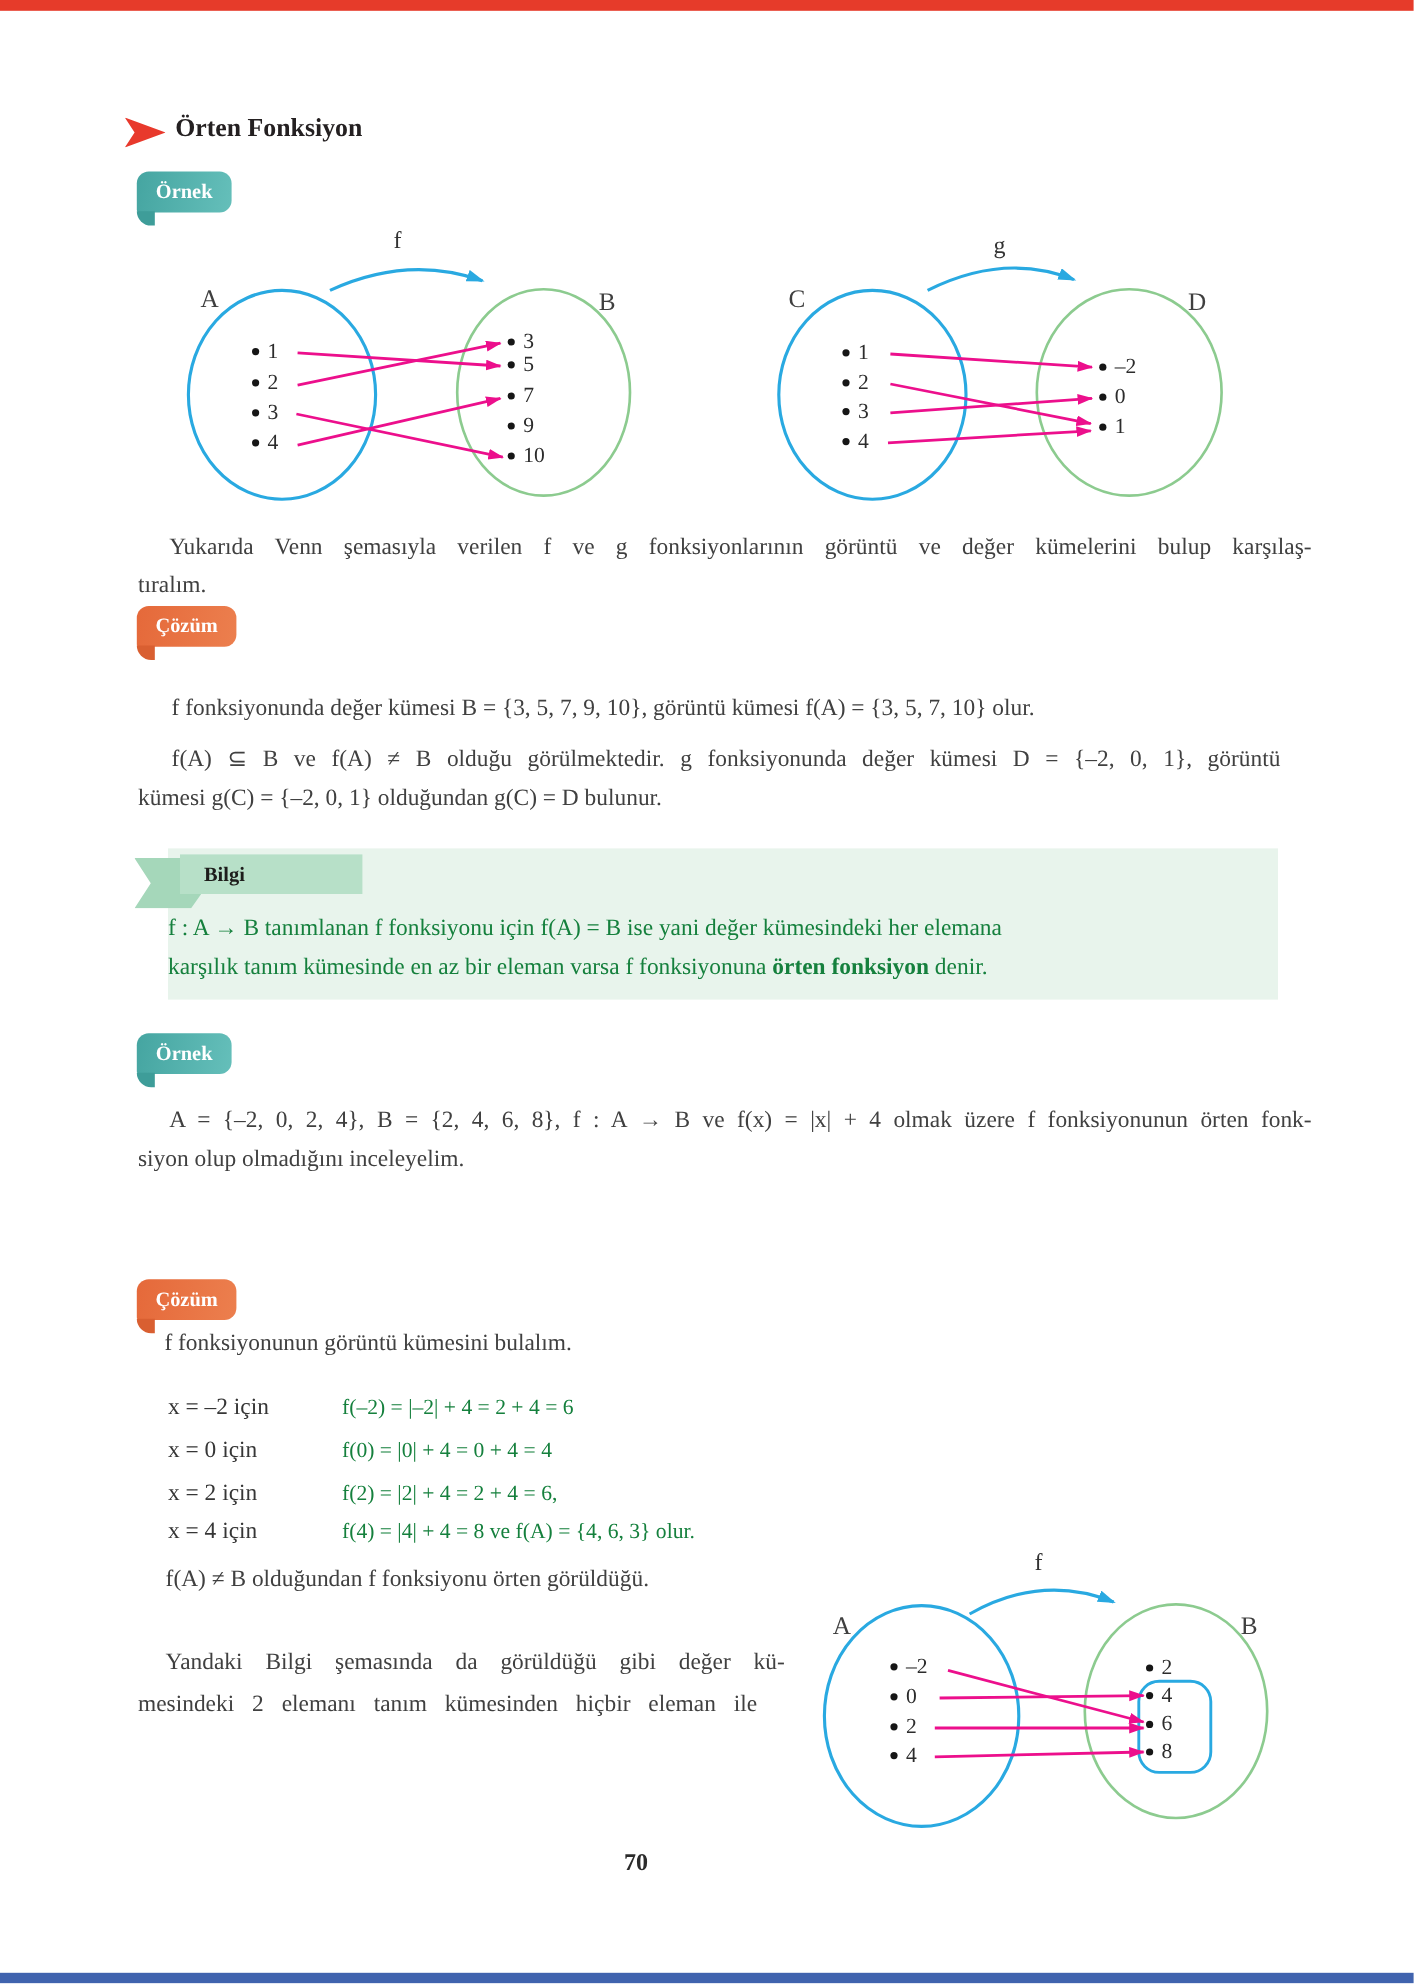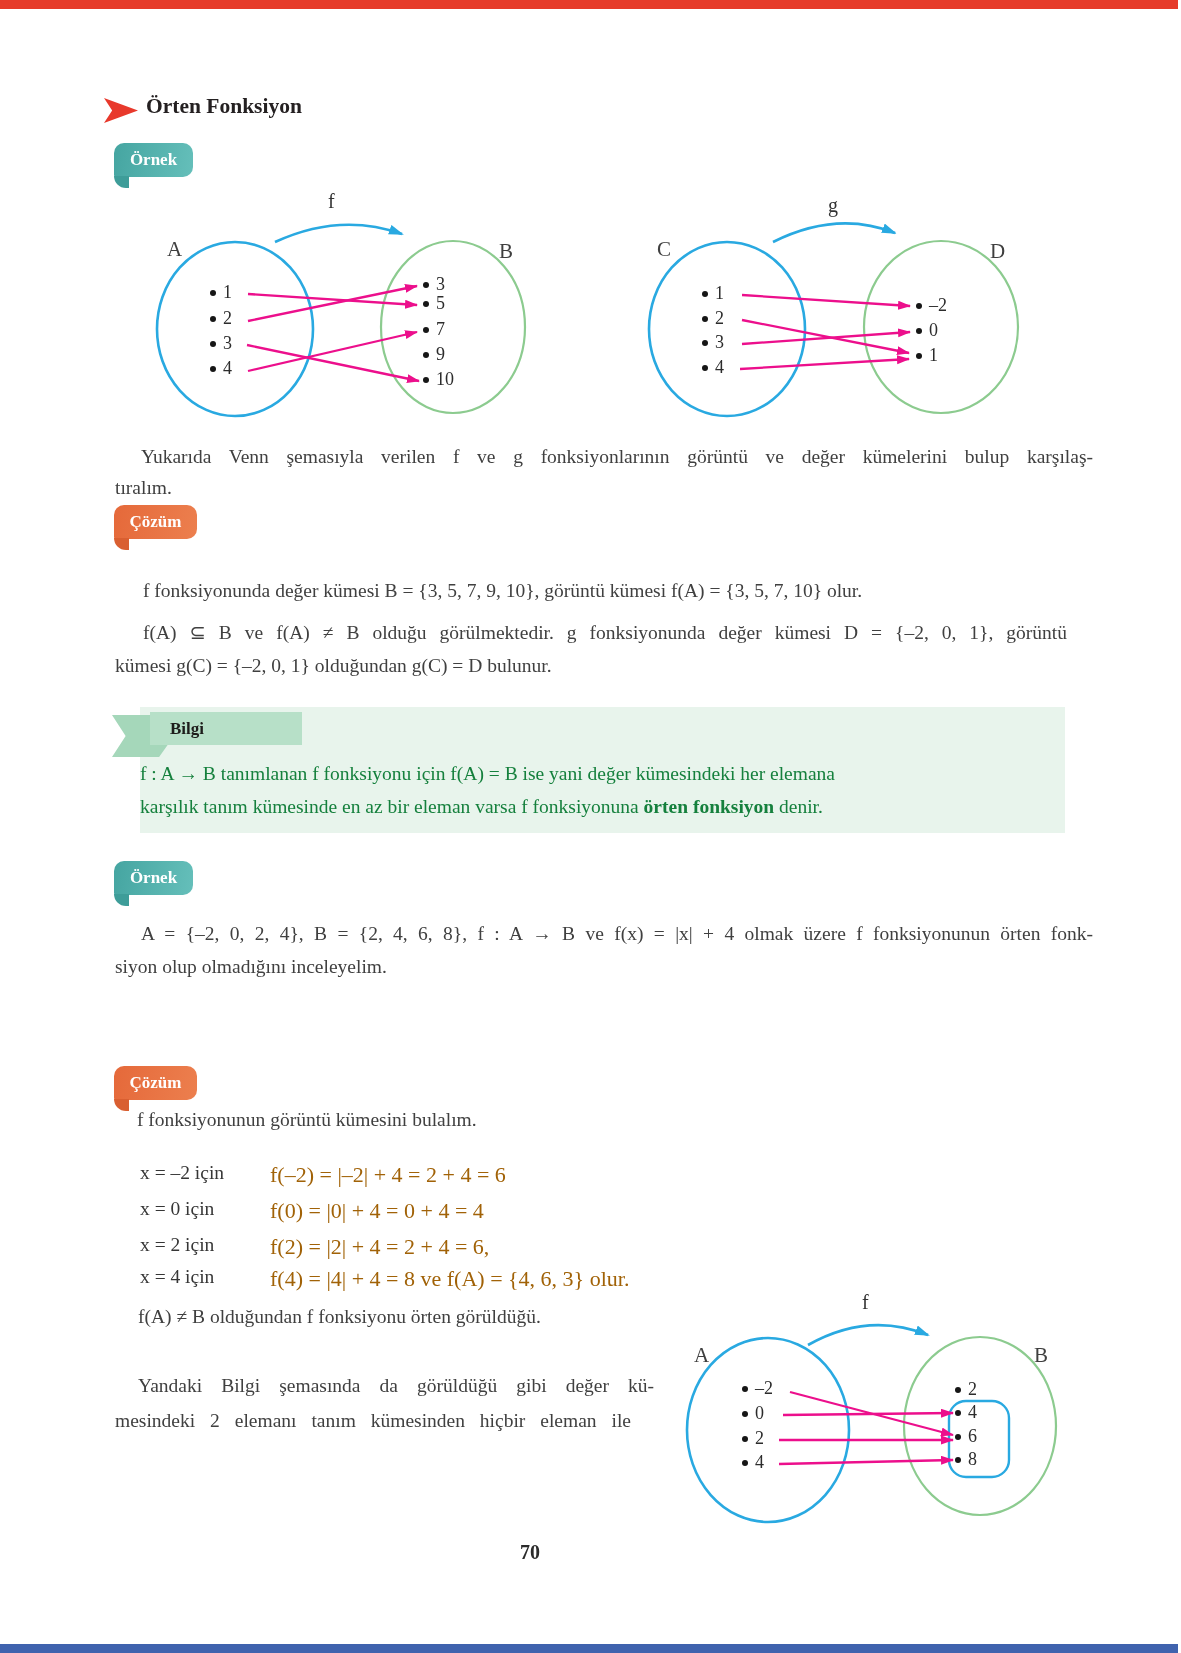--- a/index.html
+++ b/index.html
@@ -28,21 +28,21 @@
   .dot{width:6px;height:6px;border-radius:50%;background:#161616;flex:0 0 auto;}
   .infobox{position:absolute;left:140px;top:707px;width:925px;height:126px;background:#e8f4ec;}
   .info-chevron{position:absolute;left:112px;top:715px;width:62px;height:42px;background:#a5d7ba;
        clip-path:polygon(0 0,76% 0,100% 50%,76% 100%,0 100%,22% 50%);}
   .info-bar{position:absolute;left:150px;top:712px;width:152px;height:33px;background:#b7e0c8;
        display:flex;align-items:center;padding-left:20px;box-sizing:border-box;}
   .info-bar span{font-size:17px;font-weight:bold;color:#1d1d1b;}
   .info-text{position:absolute;left:140px;top:757px;width:925px;text-align:left;
        font-size:19.5px;color:#15803d;line-height:33px;}
   .calc-case{position:absolute;left:140px;font-size:19.5px;color:#363636;}
-  .calc-expr{position:absolute;left:270px;font-size:22px;color:#a16207;}
+  .calc-expr{position:absolute;left:285px;font-size:18px;color:#15803d;}
   .pagenum{position:absolute;left:505px;top:1541px;width:50px;text-align:center;
        font-size:20px;font-weight:bold;color:#2b2b2b;}
 </style>
 </head>
 <body>
 
 <div class="page">
 
   <svg width="0" height="0" style="position:absolute">
     <defs>

